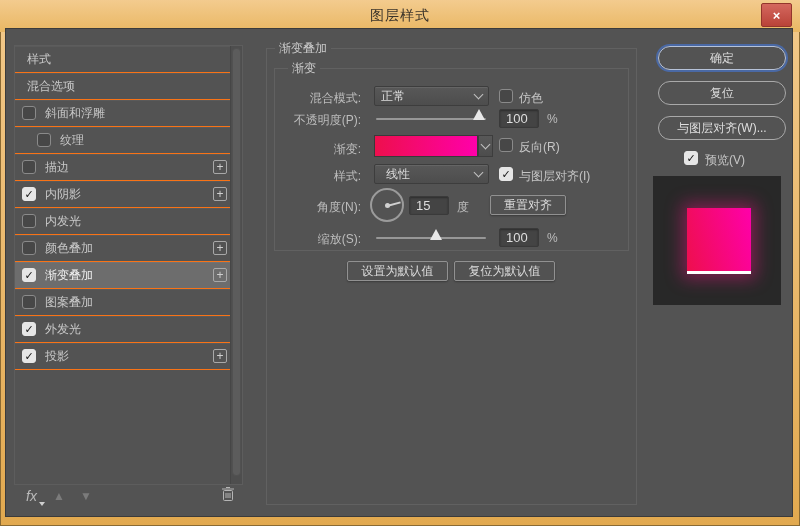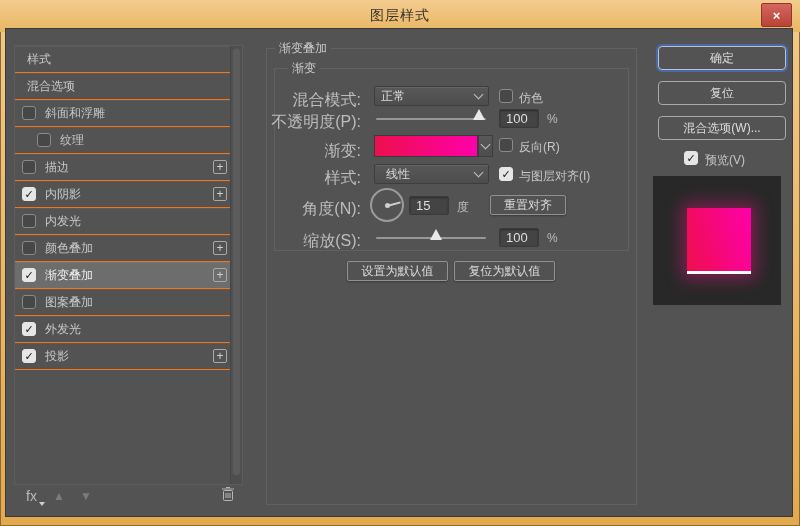--- a/index.html
+++ b/index.html
@@ -34,28 +34,28 @@
   
   .checkbox{width:14px;height:14px;border-radius:3px;background:#474747;border:1px solid #8a8a8a;
     box-sizing:border-box;display:inline-flex;align-items:center;justify-content:center;cursor:pointer;flex:0 0 auto;}
   .checkbox .mark{display:none;font-size:11px;font-weight:bold;color:#141414;line-height:1;}
   .checkbox.checked{background:#e6e6e6;border-color:#e6e6e6;}
   .checkbox.checked .mark{display:block;}
   
   .plus-btn{position:absolute;right:4px;top:6px;width:14px;height:14px;border:1px solid #a8a8a8;border-radius:2px;
     color:#cfcfcf;font-size:12px;line-height:12px;text-align:center;box-sizing:border-box;cursor:pointer;}
   
-  .fx-label{font-size:14px;color:#b9b9b9;cursor:pointer;}
+  .fx-label{font-style:italic;font-size:14px;color:#b9b9b9;cursor:pointer;}
   .arrow{font-size:12px;color:#7b7b7b;cursor:pointer;}
   .trash{cursor:pointer;}
   
   .panel{left:266px;top:48px;width:371px;height:457px;border:1px solid #616161;box-sizing:border-box;}
   .legend{position:absolute;background:#535353;padding:0 4px;font-size:12px;color:#cacaca;white-space:nowrap;}
   .group{position:absolute;left:7px;top:19px;width:355px;height:183px;border:1px solid #616161;box-sizing:border-box;}
-  .flabel{position:absolute;text-align:right;font-size:16px;color:#bdbdbd;width:90px;}
+  .flabel{position:absolute;text-align:right;font-size:12px;color:#bdbdbd;width:90px;}
   .dropdown{position:absolute;width:115px;height:20px;background:linear-gradient(#585858,#4d4d4d);
     border:1px solid #3d3d3d;border-radius:2px;box-sizing:border-box;display:flex;align-items:center;
     padding:0 6px;cursor:pointer;box-shadow:inset 0 1px 0 rgba(255,255,255,.08);}
   .dropdown .val{font-size:12px;color:#dcdcdc;flex:1;}
   .chev{width:6px;height:6px;border-right:1px solid #c2c2c2;border-bottom:1px solid #c2c2c2;transform:rotate(45deg);margin-top:-3px;flex:0 0 auto;}
   .numbox{position:absolute;width:40px;height:19px;background:#444;border:1px solid #3a3a3a;border-radius:2px;
     box-sizing:border-box;box-shadow:inset 0 1px 2px rgba(0,0,0,.35);color:#dedede;font-size:13px;
     display:flex;align-items:center;padding-left:6px;cursor:text;}
   .unit{position:absolute;font-size:12px;color:#bdbdbd;}
   .slider-track{position:absolute;height:2px;width:110px;background:#979797;border-radius:1px;cursor:pointer;}
@@ -64,21 +64,21 @@
   .grad-chev{position:absolute;left:211px;top:86px;width:15px;height:22px;background:linear-gradient(#585858,#4d4d4d);
     border:1px solid #3d3d3d;box-sizing:border-box;display:flex;align-items:center;justify-content:center;cursor:pointer;}
   .dial{position:absolute;left:103px;top:139px;width:34px;height:34px;border:2px solid #9b9b9b;border-radius:50%;box-sizing:border-box;cursor:pointer;}
   .dial .hand{position:absolute;left:50%;top:50%;width:14px;height:2px;background:#d0d0d0;transform-origin:0 50%;transform:rotate(-15deg);}
   .dial .hub{position:absolute;left:50%;top:50%;width:5px;height:5px;margin:-2.5px 0 0 -2.5px;background:#d0d0d0;border-radius:50%;}
   .mini-btn{position:absolute;height:20px;background:#525252;border:1px solid #919191;border-radius:2px;
     box-sizing:border-box;color:#dcdcdc;font-size:12px;display:flex;align-items:center;justify-content:center;cursor:pointer;
     box-shadow:0 1px 2px rgba(0,0,0,.3);}
   .inline-label{position:absolute;font-size:12px;color:#c6c6c6;white-space:nowrap;}
   
-  .pill{position:absolute;left:653px;width:128px;height:24px;border:1px solid #a9a9a9;border-radius:4px;
+  .pill{position:absolute;left:653px;width:128px;height:24px;border:1px solid #a9a9a9;border-radius:12px;
     background:transparent;color:#dedede;font-size:12px;display:flex;align-items:center;justify-content:center;cursor:pointer;box-sizing:border-box;}
   .pill.focused{border-color:#b6c2d8;box-shadow:0 0 0 2px #4a69a5;}
   .preview-box{left:653px;top:176px;width:128px;height:129px;background:#282828;}
   .preview-square{position:absolute;left:34px;top:32px;width:64px;height:66px;
     background:linear-gradient(75deg,#ee0f4d,#ff00aa);border-bottom:3px solid #ffffff;box-sizing:border-box;
     box-shadow:0 0 16px 5px rgba(255,20,140,.40);}
 </style>
 </head>
 <body>
 
@@ -238,21 +238,21 @@
       <div class="slider-thumb" style="left:163px;top:180px;"></div>
       <div class="numbox" style="left:232px;top:179px;">100</div>
       <div class="unit" style="left:280px;top:182px;">%</div>
 
       <div class="mini-btn" style="left:80px;top:212px;width:101px;">设置为默认值</div>
       <div class="mini-btn" style="left:187px;top:212px;width:101px;">复位为默认值</div>
     </div>
 
     <div class="pill focused" style="top:18px;">确定</div>
     <div class="pill" style="top:53px;">复位</div>
-    <div class="pill" style="top:88px;">混合选项(W)...</div>
+    <div class="pill" style="top:88px;">与图层对齐(W)...</div>
 
     <div class="checkbox abs checked" style="left:679px;top:123px;">
       <span class="mark">✓</span>
     </div>
     <div class="inline-label" style="left:700px;top:124px;">预览(V)</div>
 
     <div class="abs preview-box" style="left:648px;top:148px;">
       <div class="preview-square"></div>
     </div>
 

